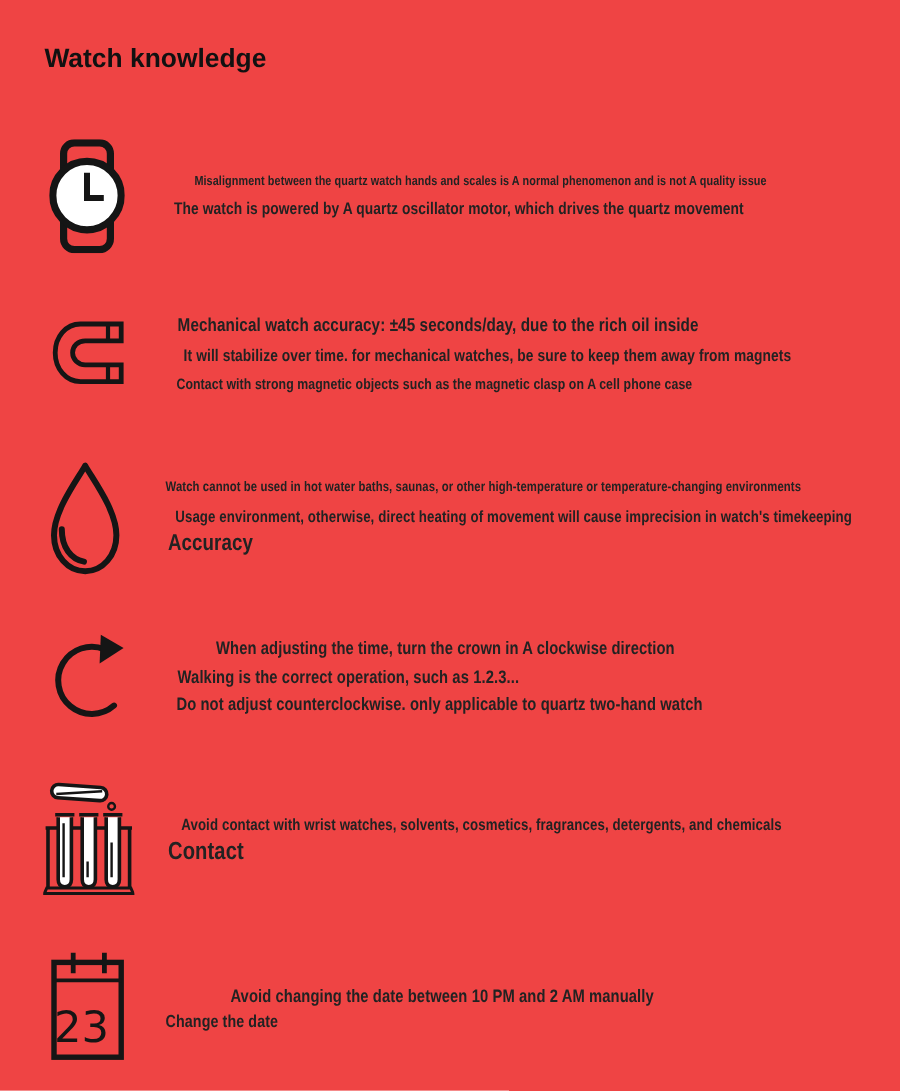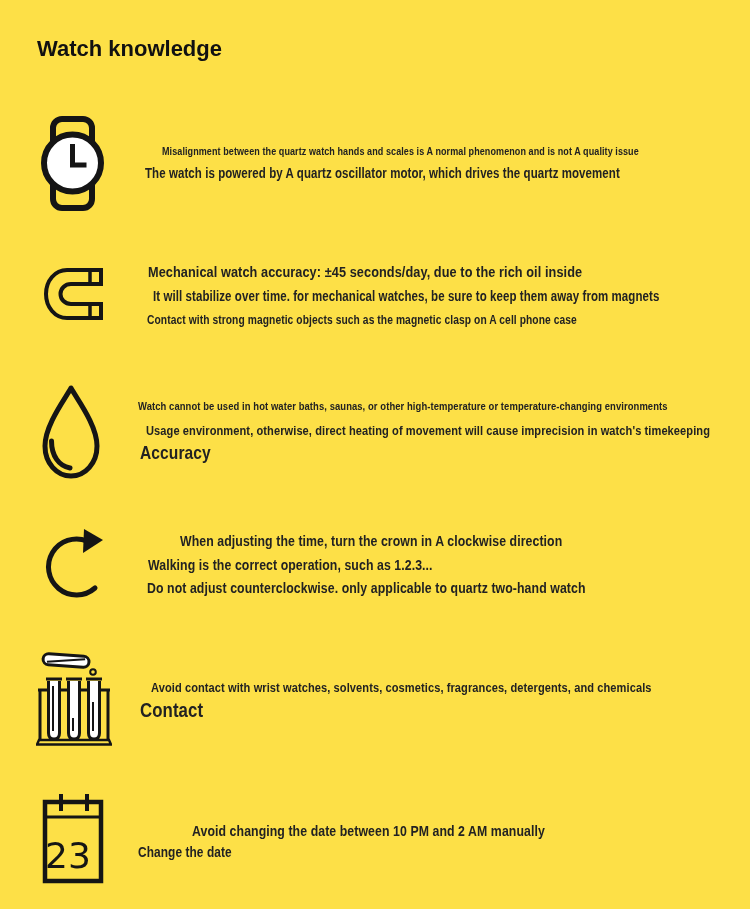--- a/index.html
+++ b/index.html
@@ -1,19 +1,19 @@
 <!DOCTYPE html>
 <html><head>
 <meta charset="utf-8">
 <style>
   html,body{margin:0;padding:0;background:#ffffff;}
   .page{
     position:relative;
     width:750px;height:909px;
-    background:#fde047;
+    background:#ef4444;
     font-family:"Liberation Sans", sans-serif;
     color:#1f1f1f;
     overflow:hidden;
   }
   .title{
     position:absolute;
     font-weight:bold;
     color:#111;
     white-space:nowrap;
   }

